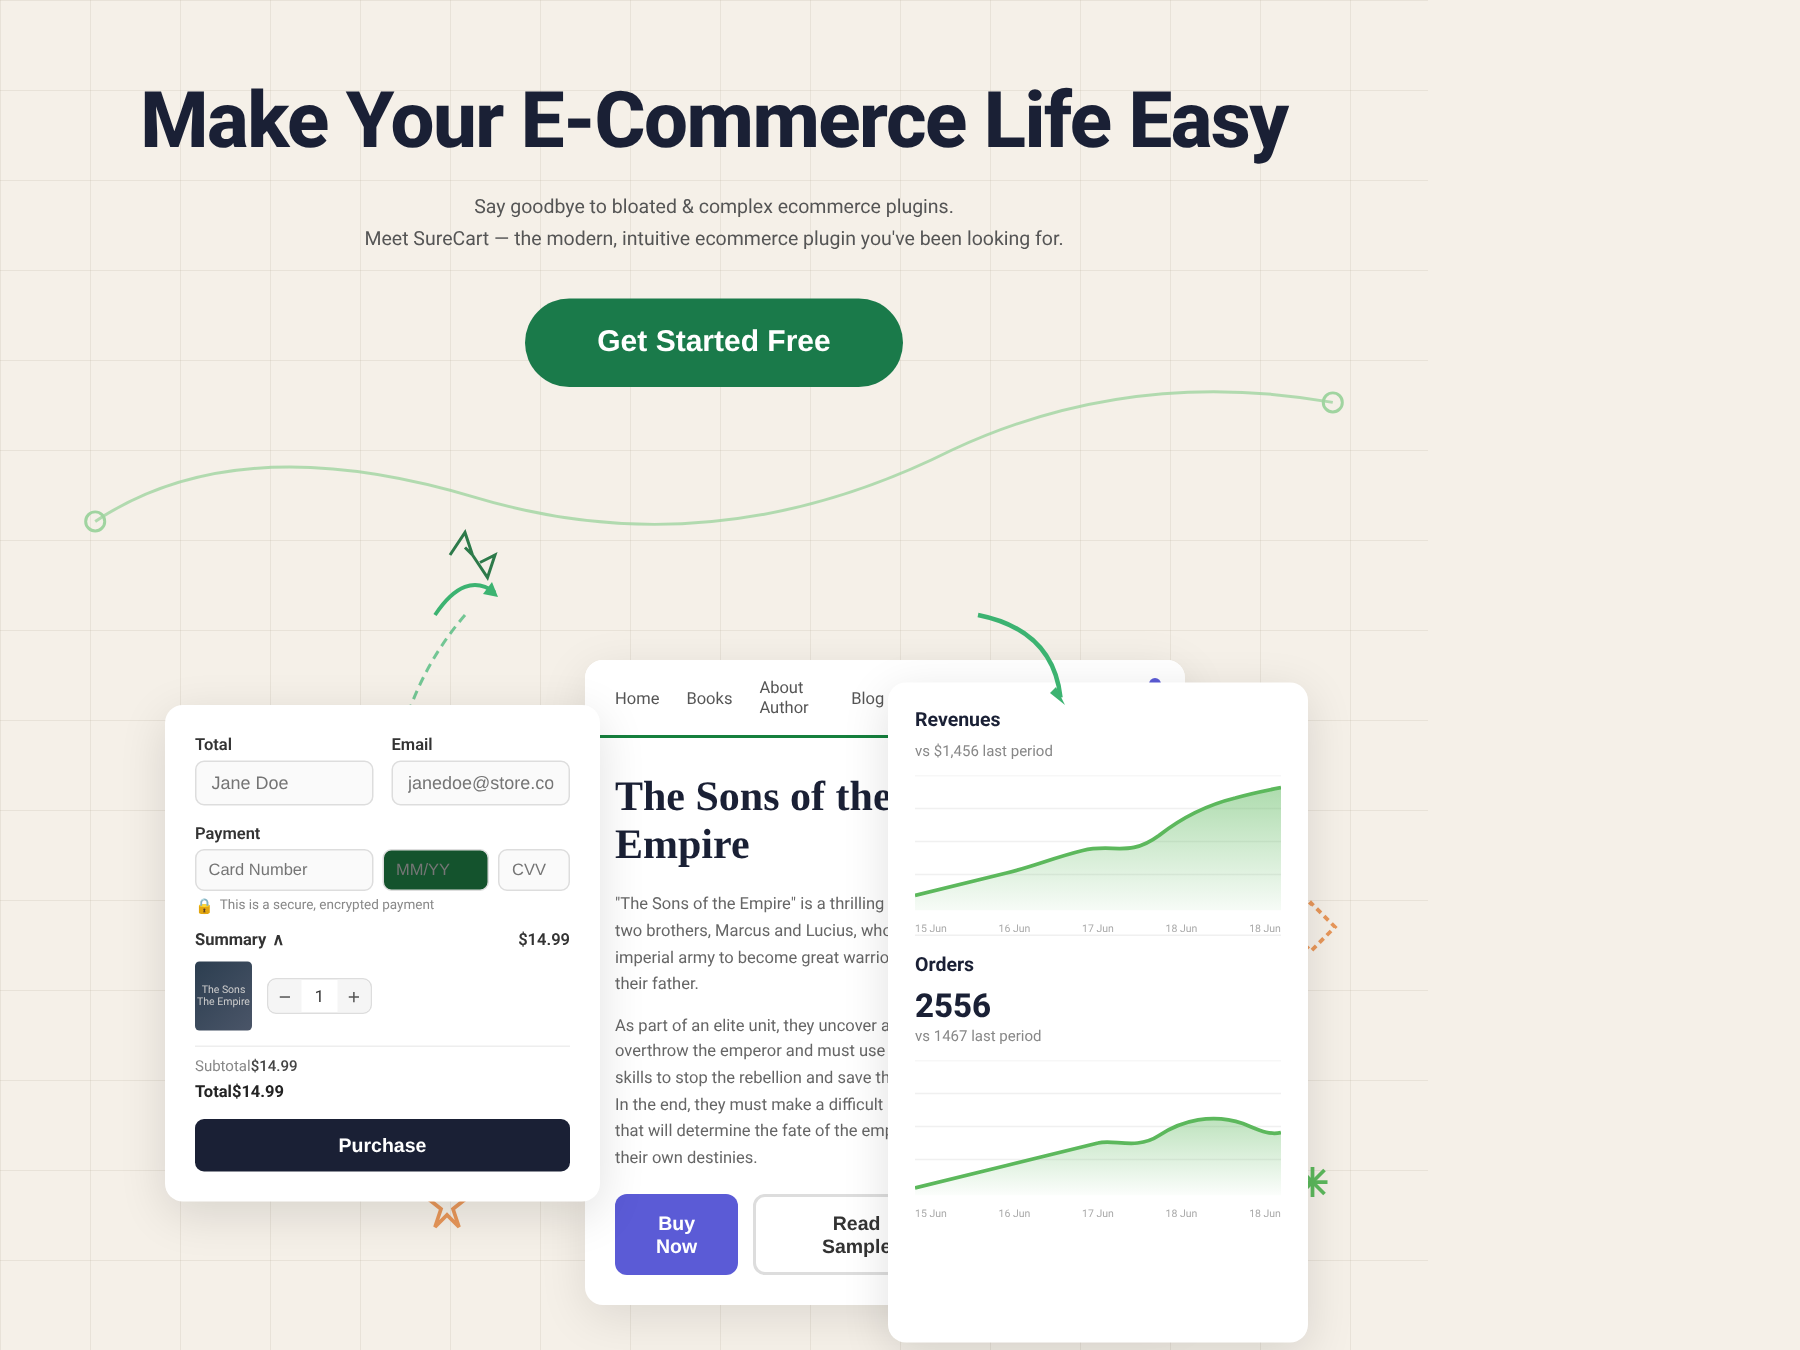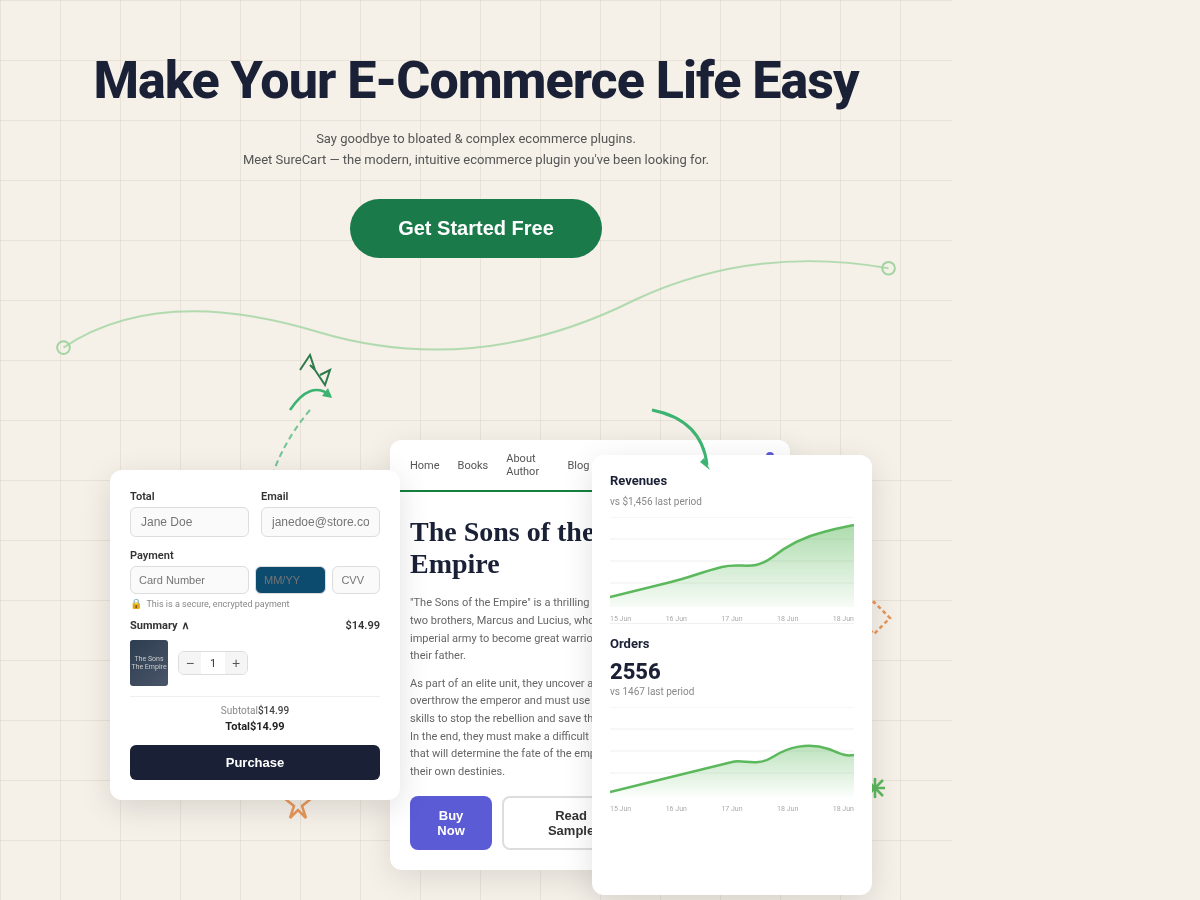--- a/index.html
+++ b/index.html
@@ -213,21 +213,21 @@
       color: #333;
     }
 
     .line-items {
       border-top: 1px solid #eee;
       padding-top: 8px;
     }
 
     .line-item {
       display: flex;
-      justify-content: center;
+      justify-content: flex-start;
       margin-bottom: 4px;
     }
 
     .line-item .li-label {
       font-size: 10px;
       color: #888;
     }
 
     .line-item .li-val {
       font-size: 10px;
@@ -597,21 +597,21 @@
           <input type="text" placeholder="janedoe@store.com" style="">
         </div>
       </div>
 
       <label>Payment</label>
       <div class="payment-row" style="display:flex; gap:6px; margin-bottom:4px; margin-top:4px;">
         <div class="card-num" style="flex:3;">
           <input type="text" style="width: 100%; border: 1px solid rgb(221, 221, 221); border-radius: 6px; padding: 7px 8px; font-size: 11px; color: rgb(153, 153, 153); background: rgb(250, 250, 250);" placeholder="Card Number">
         </div>
         <div style="flex:1.8;">
-          <input type="text" style="width: 100%; border: 1px solid rgb(221, 221, 221); border-radius: 6px; padding: 7px 8px; font-size: 11px; color: rgb(153, 153, 153); background: #0c4a6e;" placeholder="MM/YY">
+          <input type="text" style="width: 100%; border: 1px solid rgb(221, 221, 221); border-radius: 6px; padding: 7px 8px; font-size: 11px; color: rgb(153, 153, 153); background: #14532d;" placeholder="MM/YY">
         </div>
         <div style="flex:1.2;">
           <input type="text" style="width: 100%; border: 1px solid rgb(221, 221, 221); border-radius: 6px; padding: 7px 8px; font-size: 11px; color: rgb(153, 153, 153); background: rgb(250, 250, 250);" placeholder="CVV">
         </div>
       </div>
 
       <div class="secure-badge">
         <span style="font-size:10px;">🔒</span>
         <span>This is a secure, encrypted payment</span>
       </div>

